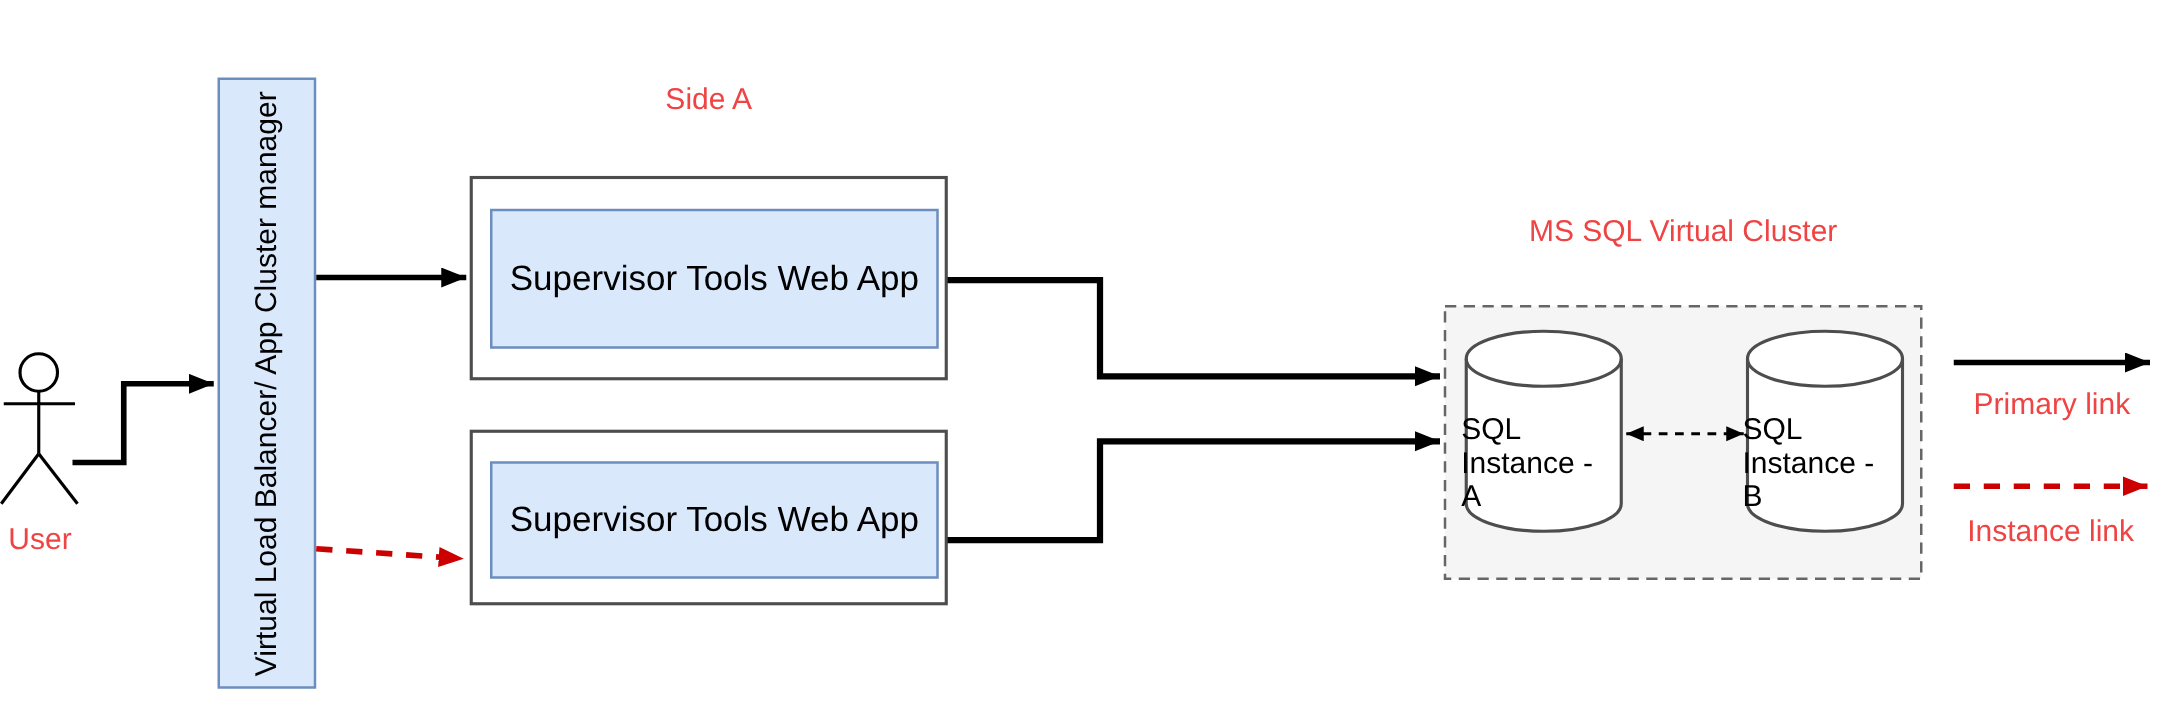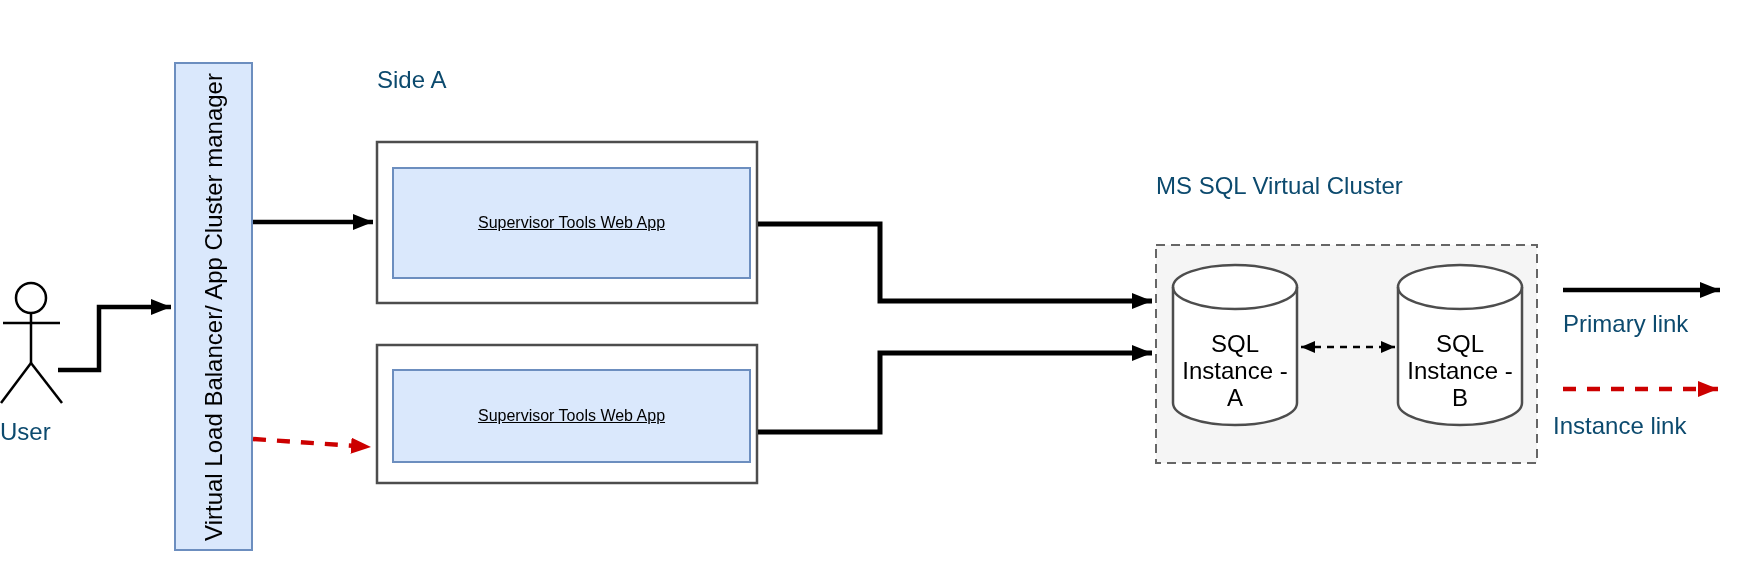--- a/index.html
+++ b/index.html
@@ -9,41 +9,41 @@
     background:#ffffff;
     font-family:"Liberation Sans", sans-serif;
     color:#000000;
     overflow:hidden;
   }
   #diagram-svg{position:absolute;left:0;top:0;}
   .lbl{
     position:absolute;
     font-size:24px;
     line-height:28px;
-    color:#0c4a6e;
+    text-align:center;
+    color:#ef4444;
     white-space:nowrap;
   }
   #lb-label-wrap{
     position:absolute;left:175px;top:63px;width:77px;height:487px;
     display:flex;align-items:center;justify-content:center;
   }
   #lb-label{
     transform:rotate(-90deg);
     white-space:nowrap;
     font-size:24px;
   }
   .app-label-wrap{
     position:absolute;
     display:flex;align-items:center;justify-content:center;
-    font-size:16px;
-    text-decoration:underline;
+    font-size:28px;
   }
   .cyl-label{
     position:absolute;
-    font-size:24px;line-height:27px;text-align:center;
+    font-size:24px;line-height:27px;
   }
   .cyl-label span{display:block;}
 </style>
 </head>
 <body>
 
 <div id="canvas">
 
   <svg id="diagram-svg" width="1742" height="570" viewBox="0 0 1742 570">
     <defs>

